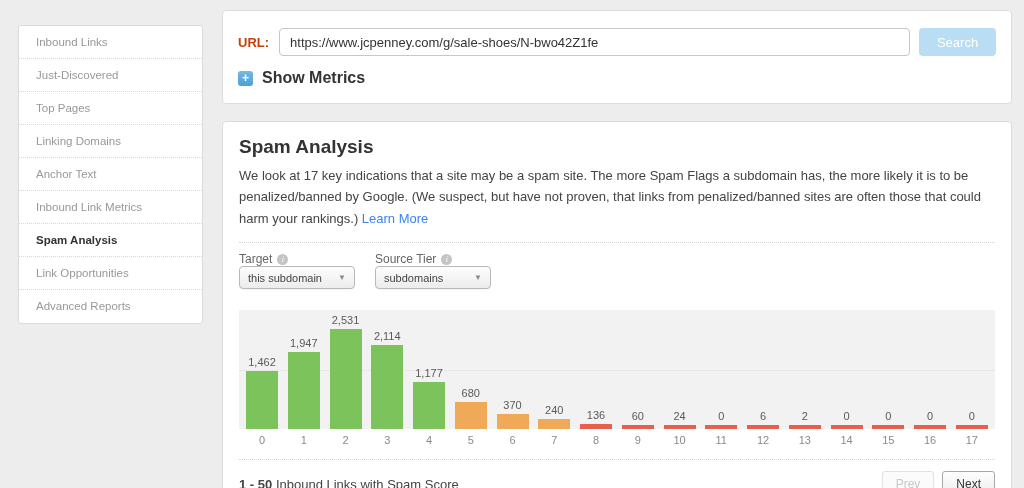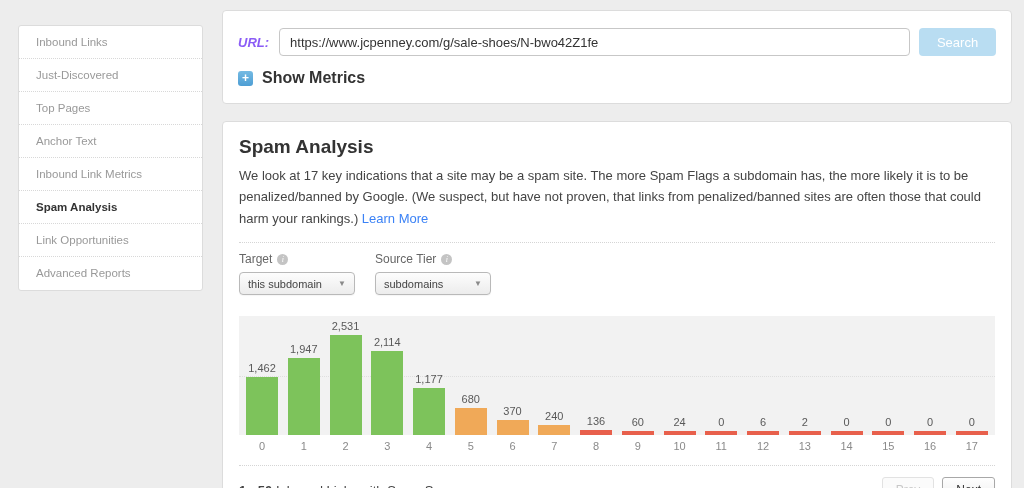--- a/index.html
+++ b/index.html
@@ -15,21 +15,21 @@
   .nav-item.active { color:#333; font-weight:bold; }
 
   
   .panel { position:absolute; left:222px; width:790px; background:#fff;
            border:1px solid #dcdcdc; border-radius:4px; }
   .search-panel { top:10px; height:94px; padding:17px 15px; }
   .main-panel   { top:121px; height:382px; padding:14px 16px; }
 
   
   .url-row { display:flex; align-items:center; }
-  .url-label { font-size:13px; font-weight:bold; color:#8b5cf6; margin-right:10px;font-style:italic; }
+  .url-label { font-size:13px; font-weight:bold; color:#c2410c; margin-right:10px; }
   .url-input { width:640px; height:28px; border:1px solid #c7c7c7; border-radius:4px;
                padding:0 10px; font-size:13px; color:#333;
                font-family:"Liberation Sans", sans-serif; }
   .search-btn { margin-left:9px; width:78px; height:28px; border:none; border-radius:4px;
                 background:#b9ddf2; color:#ffffff; font-size:13px; cursor:pointer;
                 font-family:"Liberation Sans", sans-serif; }
   .metrics-row { display:flex; align-items:center; margin-top:13px; }
   .plus-icon { width:15px; height:15px; border-radius:3px;
                background:linear-gradient(#74bae3,#4e9ed4); color:#fff;
                font-size:12px; font-weight:bold; line-height:14px; text-align:center;
@@ -45,21 +45,21 @@
   .dotted-divider { border:none; border-top:1px dotted #d5d5d5; margin-top:13px; }
 
   .controls-row { display:flex; margin-top:9px; }
   .control-group { margin-right:20px; }
   .control-group.second { margin-left:0; }
   .control-label { font-size:12px; color:#666; display:flex; align-items:center; }
   .info-icon { display:inline-block; width:11px; height:11px; margin-left:5px;
                border-radius:50%; background:#c4c4c4; color:#fff; font-size:8px;
                line-height:11px; text-align:center; font-style:italic;
                font-family:"Liberation Serif", serif; cursor:pointer; }
-  .dropdown { margin-top:6px; width:116px; height:23px; border:1px solid #b9b9b9;
+  .dropdown { width:116px; height:23px; border:1px solid #b9b9b9;
               border-radius:4px; background:linear-gradient(#fdfdfd,#ececec);
               display:flex; align-items:center; justify-content:space-between;
               padding:0 8px; font-size:11px; color:#444; cursor:pointer;
               box-shadow:0 1px 1px rgba(0,0,0,0.04); }
   .caret { font-size:8px; color:#8a8a8a; }
 
   
   .chart-area { position:relative; margin-top:21px; height:119px; background:#f2f2f2; }
   .gridline { position:absolute; left:0; right:0; top:60px;
               border-top:1px dotted #dfdfdf; }
@@ -87,20 +87,21 @@
                         border:1px solid #a8a8a8; color:#333;
                         box-shadow:0 1px 1px rgba(0,0,0,0.08); }
 </style>
 </head>
 <body>
 
 <nav class="sidebar">
   <div class="nav-item">Inbound Links</div>
   <div class="nav-item">Just-Discovered</div>
   <div class="nav-item">Top Pages</div>
+  <div class="nav-item">Linking Domains</div>
   <div class="nav-item">Anchor Text</div>
   <div class="nav-item">Inbound Link Metrics</div>
   <div class="nav-item active">Spam Analysis</div>
   <div class="nav-item">Link Opportunities</div>
   <div class="nav-item">Advanced Reports</div>
 </nav>
 
 <section class="panel search-panel">
   <div class="url-row">
     <span class="url-label">URL:</span>

